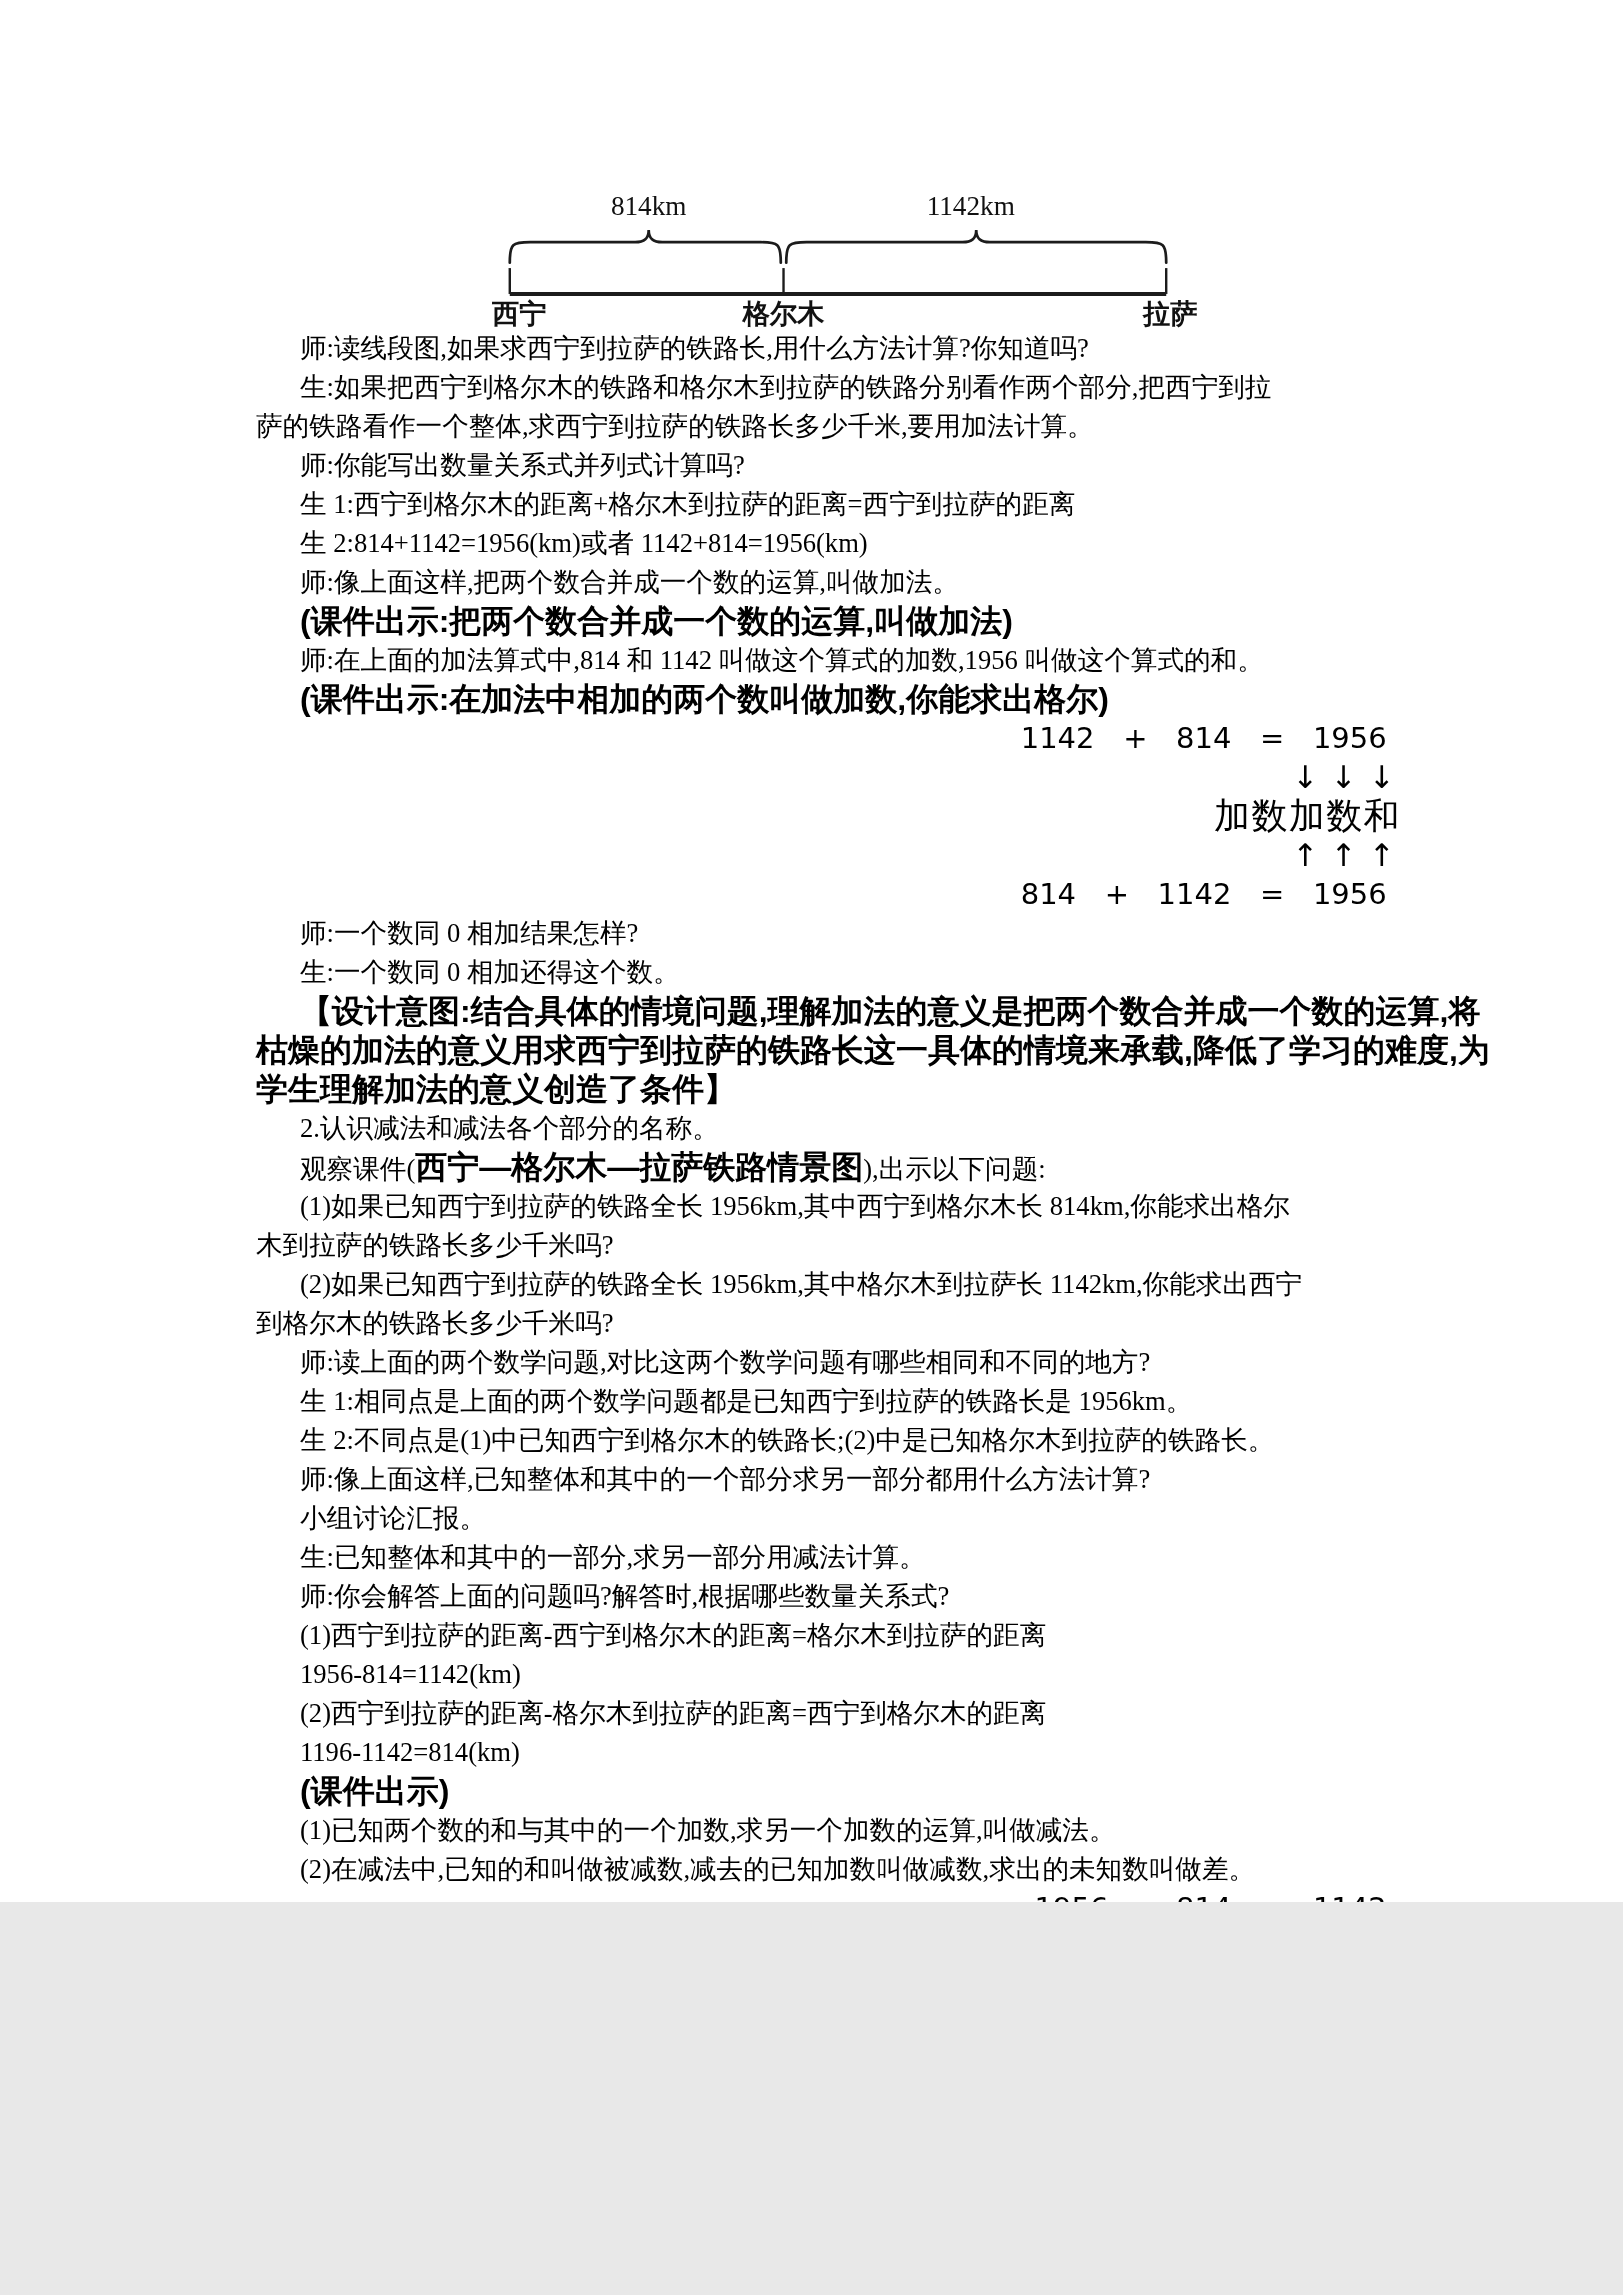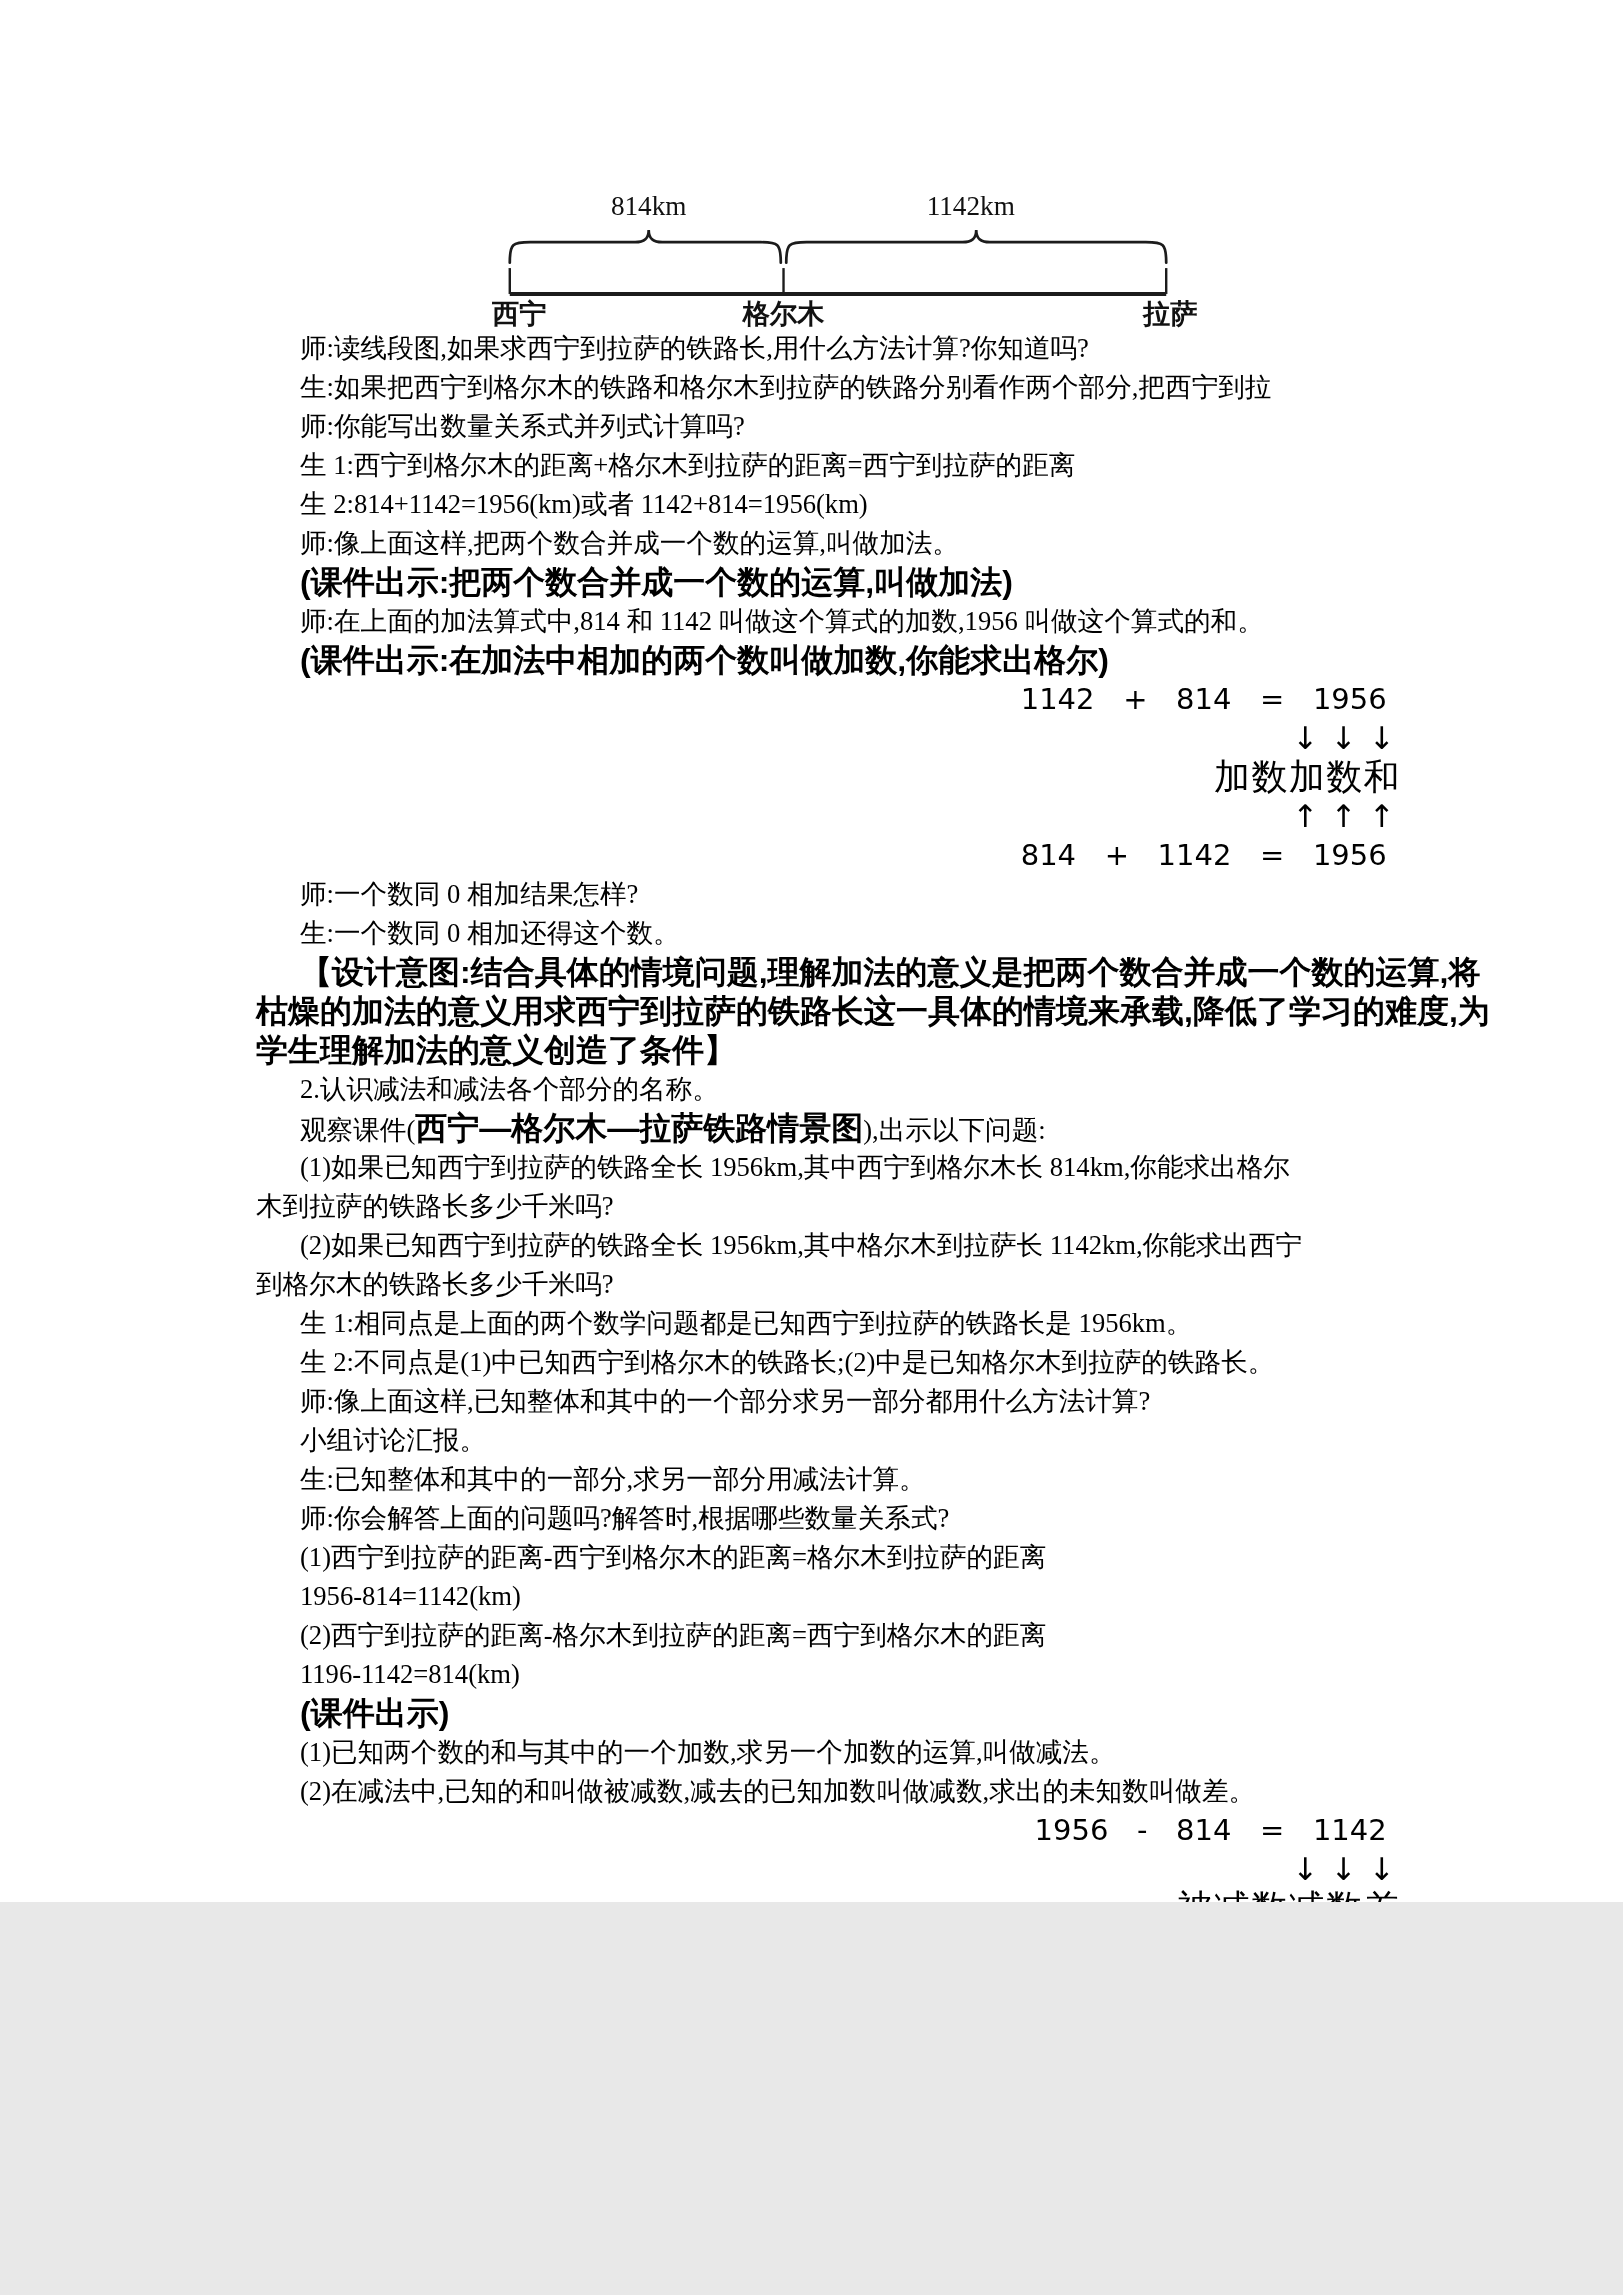--- a/index.html
+++ b/index.html
@@ -75,20 +75,21 @@
 
         <text class="dg-city" x="22" y="202" text-anchor="middle">西宁</text>
         <text class="dg-city" x="410" y="202" text-anchor="middle">格尔木</text>
         <text class="dg-city" x="978" y="202" text-anchor="middle">拉萨</text>
       </svg>
     </div>
 
     <div id="lines">
         <div class="line indent">师:读线段图,如果求西宁到拉萨的铁路长,用什么方法计算?你知道吗?</div>
         <div class="line indent">生:如果把西宁到格尔木的铁路和格尔木到拉萨的铁路分别看作两个部分,把西宁到拉</div>
+        <div class="line">萨的铁路看作一个整体,求西宁到拉萨的铁路长多少千米,要用加法计算。</div>
         <div class="line indent">师:你能写出数量关系式并列式计算吗?</div>
         <div class="line indent">生 1:西宁到格尔木的距离+格尔木到拉萨的距离=西宁到拉萨的距离</div>
         <div class="line indent">生 2:814+1142=1956(km)或者 1142+814=1956(km)</div>
         <div class="line indent">师:像上面这样,把两个数合并成一个数的运算,叫做加法。</div>
         <div class="line indent boldline">(课件出示:把两个数合并成一个数的运算,叫做加法)</div>
         <div class="line indent">师:在上面的加法算式中,814 和 1142 叫做这个算式的加数,1956 叫做这个算式的和。</div>
         <div class="line indent boldline">(课件出示:在加法中相加的两个数叫做加数,你能求出格尔)</div>
         <div class="line centered"><span class="eq-token">1142</span><span class="eq-token">+</span><span class="eq-token">814</span><span class="eq-token">=</span><span class="eq-token">1956</span></div>
         <div class="line centered"><span class="arrow-glyph">↓</span><span class="arrow-glyph">↓</span><span class="arrow-glyph">↓</span></div>
         <div class="line centered center-label">加数加数和</div>
@@ -98,20 +99,21 @@
         <div class="line indent">生:一个数同 0 相加还得这个数。</div>
         <div class="line indent boldline">【设计意图:结合具体的情境问题,理解加法的意义是把两个数合并成一个数的运算,将</div>
         <div class="line boldline">枯燥的加法的意义用求西宁到拉萨的铁路长这一具体的情境来承载,降低了学习的难度,为</div>
         <div class="line boldline">学生理解加法的意义创造了条件】</div>
         <div class="line indent">2.认识减法和减法各个部分的名称。</div>
         <div class="line indent"><span>观察课件(</span><span class="bold-part">西宁—格尔木—拉萨铁路情景图</span><span>),出示以下问题:</span></div>
         <div class="line indent">(1)如果已知西宁到拉萨的铁路全长 1956km,其中西宁到格尔木长 814km,你能求出格尔</div>
         <div class="line">木到拉萨的铁路长多少千米吗?</div>
         <div class="line indent">(2)如果已知西宁到拉萨的铁路全长 1956km,其中格尔木到拉萨长 1142km,你能求出西宁</div>
         <div class="line">到格尔木的铁路长多少千米吗?</div>
+        <div class="line indent">师:读上面的两个数学问题,对比这两个数学问题有哪些相同和不同的地方?</div>
         <div class="line indent">生 1:相同点是上面的两个数学问题都是已知西宁到拉萨的铁路长是 1956km。</div>
         <div class="line indent">生 2:不同点是(1)中已知西宁到格尔木的铁路长;(2)中是已知格尔木到拉萨的铁路长。</div>
         <div class="line indent">师:像上面这样,已知整体和其中的一个部分求另一部分都用什么方法计算?</div>
         <div class="line indent">小组讨论汇报。</div>
         <div class="line indent">生:已知整体和其中的一部分,求另一部分用减法计算。</div>
         <div class="line indent">师:你会解答上面的问题吗?解答时,根据哪些数量关系式?</div>
         <div class="line indent">(1)西宁到拉萨的距离-西宁到格尔木的距离=格尔木到拉萨的距离</div>
         <div class="line indent">1956-814=1142(km)</div>
         <div class="line indent">(2)西宁到拉萨的距离-格尔木到拉萨的距离=西宁到格尔木的距离</div>
         <div class="line indent">1196-1142=814(km)</div>

